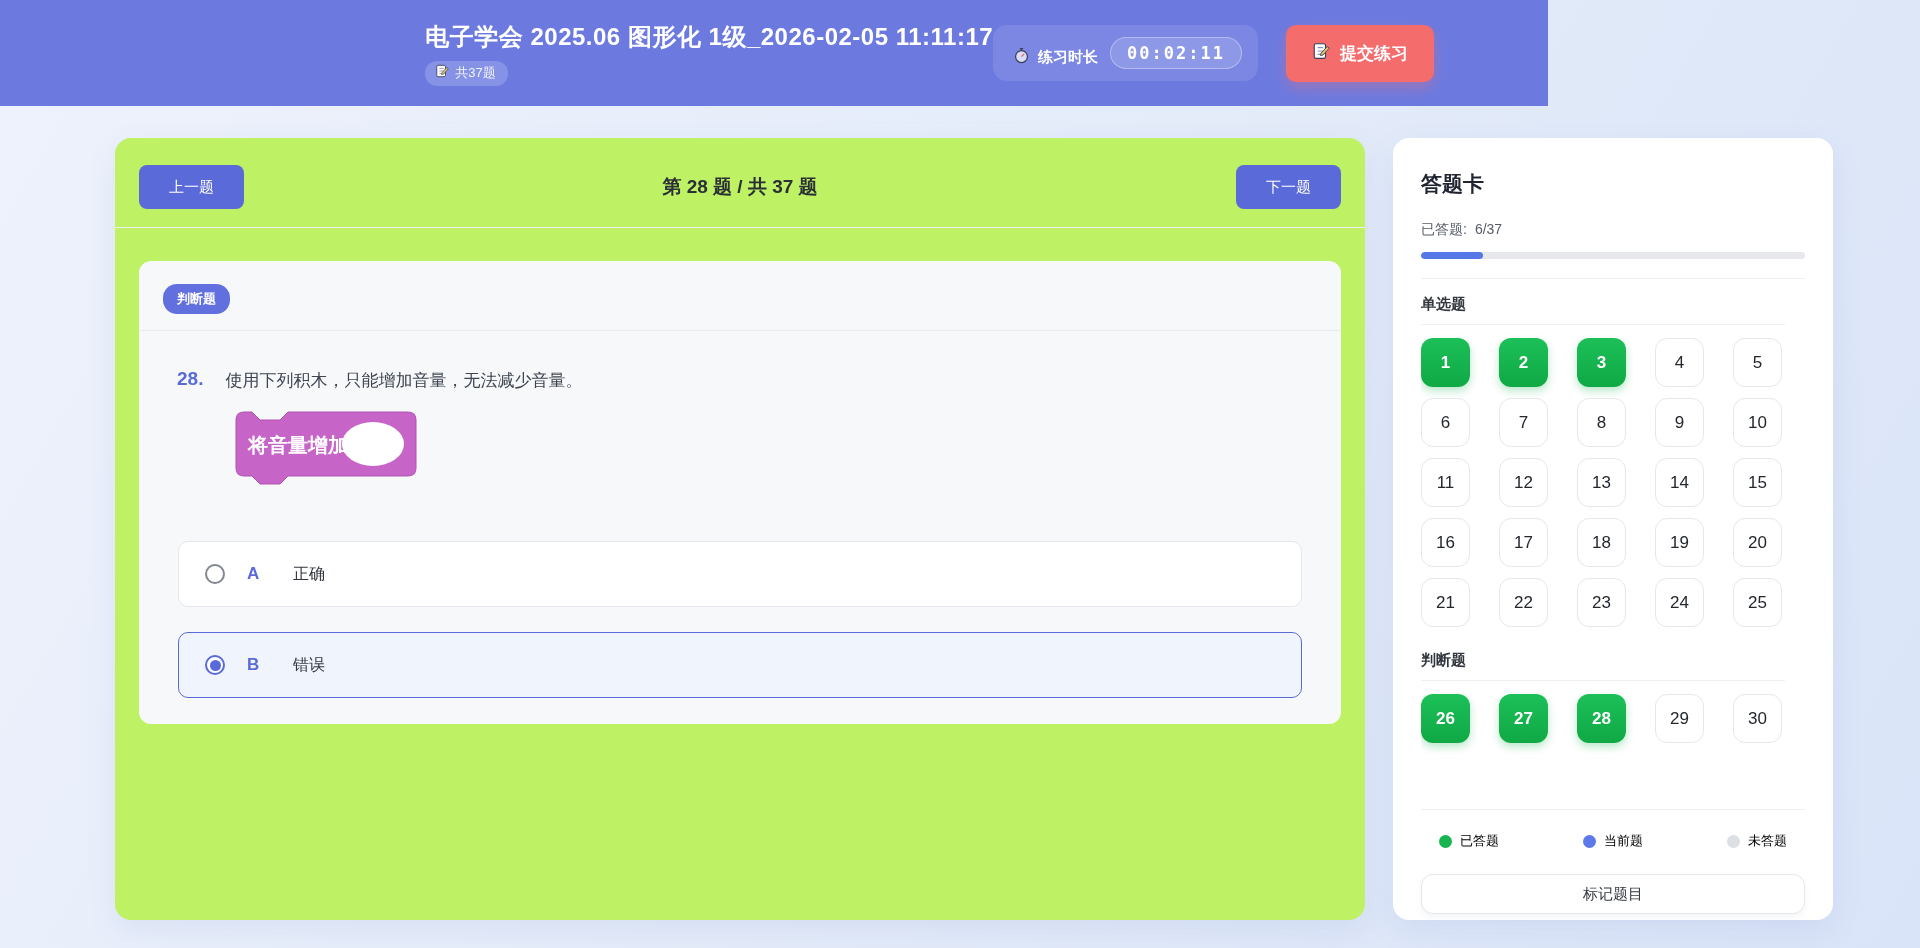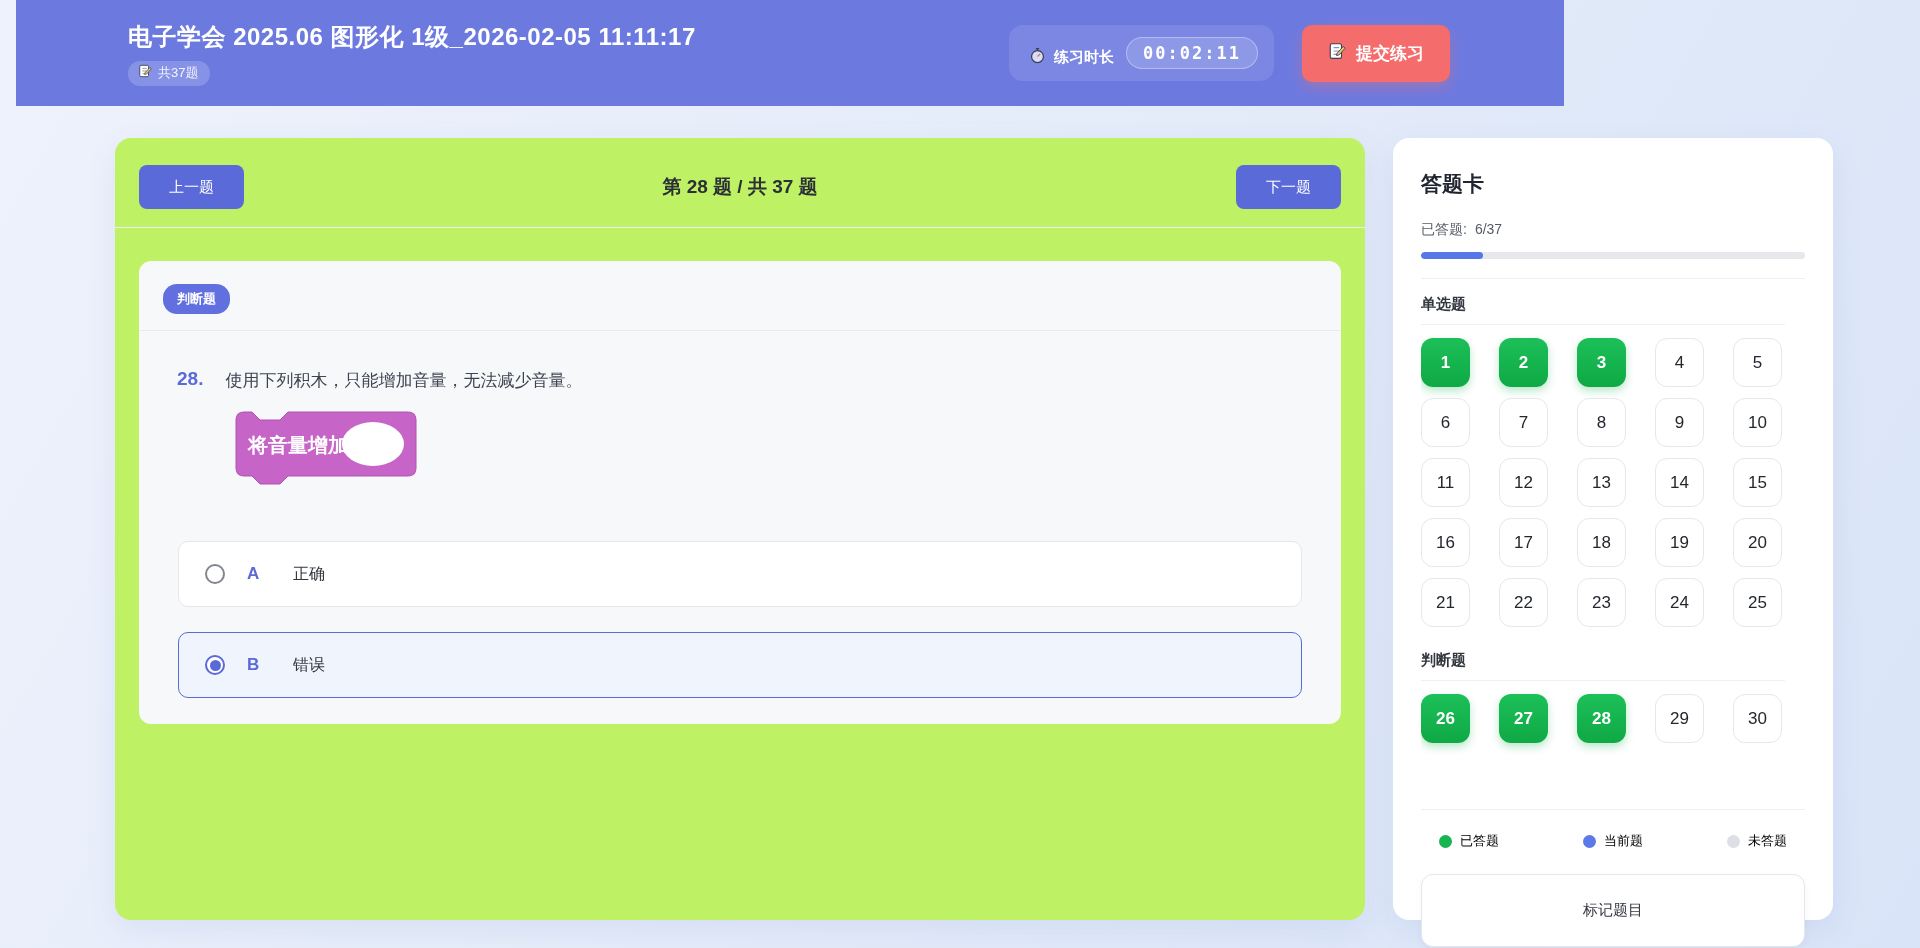--- a/index.html
+++ b/index.html
@@ -5,23 +5,23 @@
   * { margin:0; padding:0; box-sizing:border-box; }
   html,body { width:1920px; height:948px; }
   body {
     font-family:"Liberation Sans","DejaVu Sans",sans-serif;
     background:linear-gradient(120deg,#EEF2FC 0%,#E3EBF9 55%,#D9E4F8 100%);
     overflow:hidden; position:relative;
   }
 
   
   .header {
-    position:absolute; top:0; left:16px; width:1548px; height:106px;
+    position:absolute; top:0; left:0; width:1548px; height:106px;
     background:#6C7AE0; color:#fff;
-    display:flex; align-items:center; justify-content:space-between;
+    display:flex; align-items:center; justify-content:flex-end;
     padding:0 114px 0 112px;
   }
   .header-left { display:flex; flex-direction:column; gap:8px; }
   .header-title { font-size:24px; font-weight:bold; letter-spacing:0.5px; }
   .total-badge {
     display:inline-flex; align-items:center; gap:6px;
     background:rgba(255,255,255,0.18); border-radius:12px;
     padding:3px 12px 4px 10px; font-size:13px; width:max-content; color:#F2F4FF;
   }
   .header-right { display:flex; align-items:center; gap:28px; }
@@ -130,21 +130,21 @@
     box-shadow:0 4px 8px rgba(20,180,78,0.30);
   }
   .section-block + .section-block { margin-top:24px; }
 
   .legend-divider { height:1px; background:#EEEFF3; margin-top:14px; }
   .legend-row { margin-top:22px; display:flex; justify-content:space-between; padding:0 18px; }
   .legend-item { display:flex; align-items:center; gap:8px; font-size:13px; color:#000000; }
   .legend-dot { width:13px; height:13px; border-radius:50%; }
 
   .mark-btn {
-    margin-top:24px; width:100%; height:73px; background:#fff;
+    margin-top:24px; width:100%; height:40px; background:#fff;
     border:1px solid #E4E7EC; border-radius:12px; font-size:15px; color:#32363E;
     cursor:pointer; font-family:inherit;
     box-shadow:0 3px 6px rgba(120,130,160,0.08);
   }
 </style>
 </head>
 <body>
 
 <div class="header">
   <div class="header-left">

